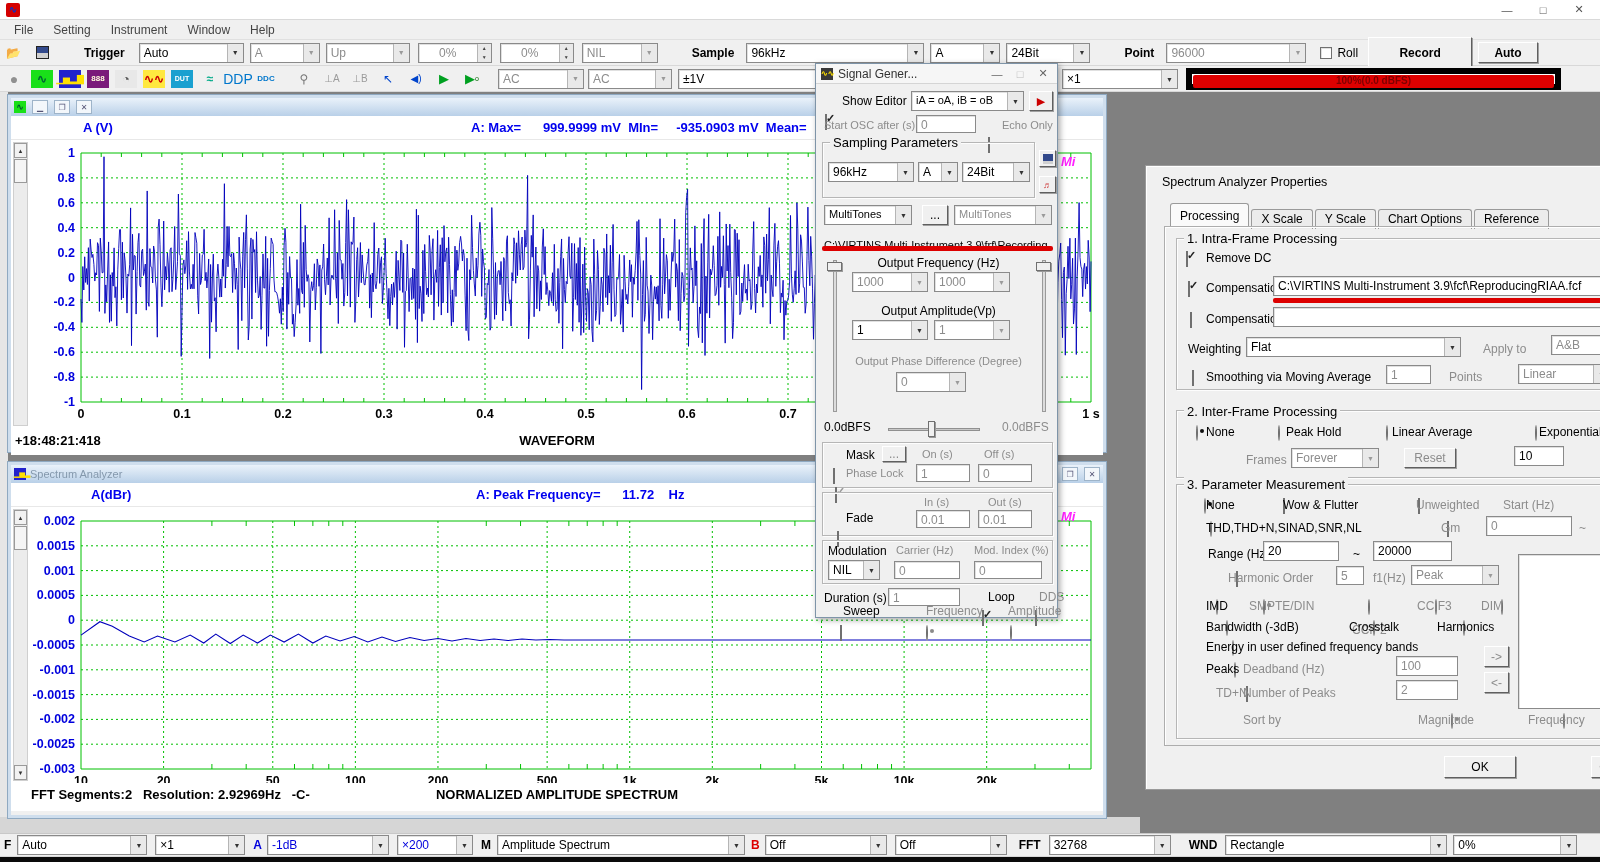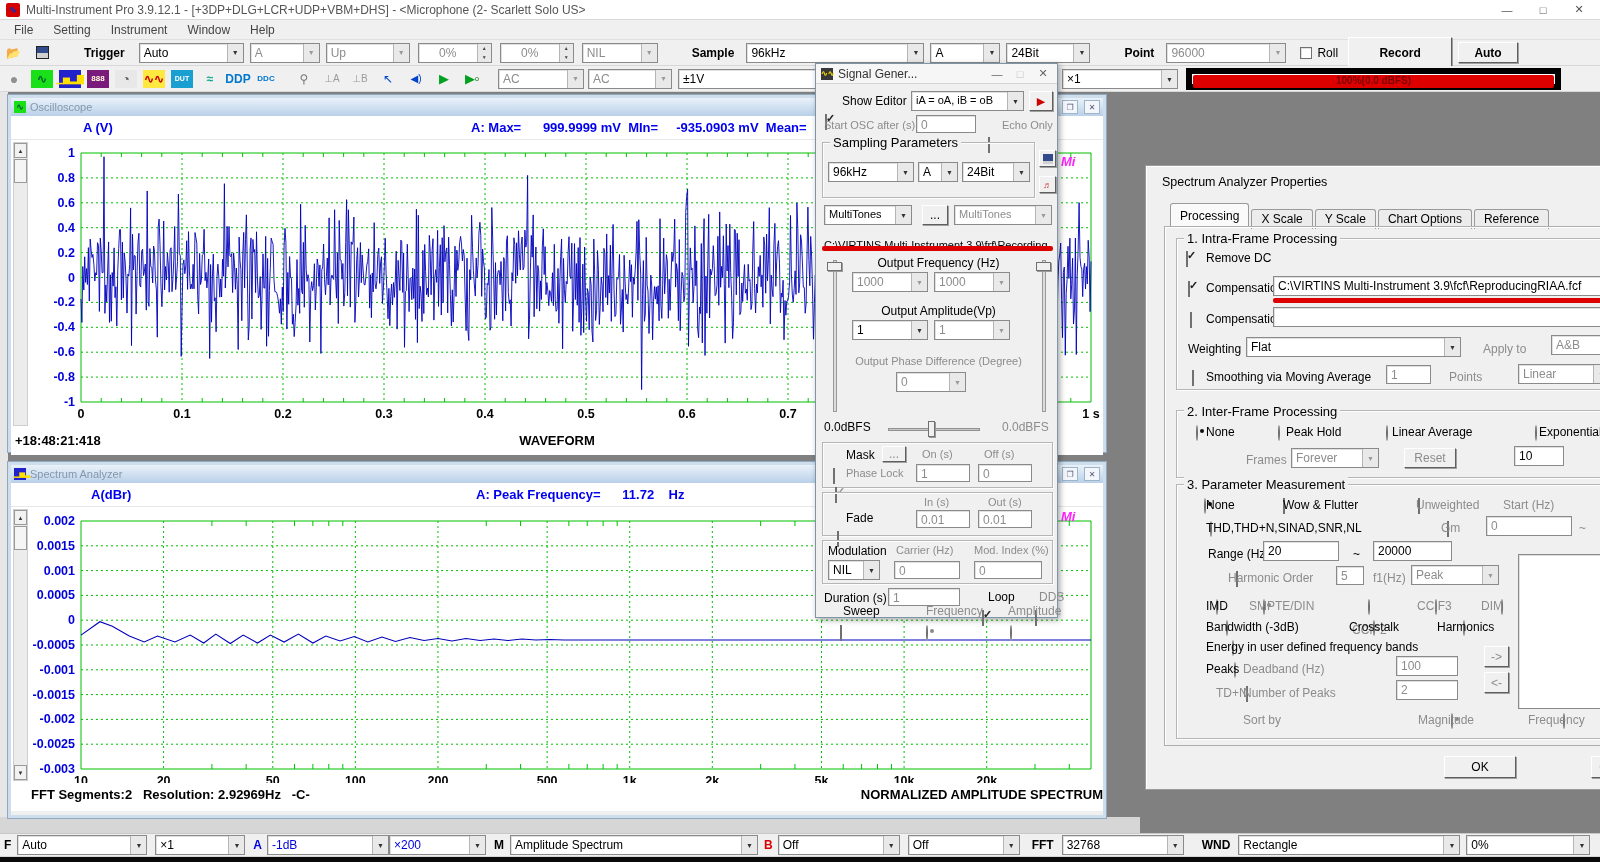--- a/index.html
+++ b/index.html
@@ -66,21 +66,20 @@
   .tab.act { background:#fafafa; height:23px; position:relative; top:-3px; padding-top:5px; }
   .vtrack { width:4px; background:#dcdcdc; border:1px solid #9a9a9a; }
   .vthumb { width:15px; height:9px; background:#f0f0f0; border:1px solid #707070; box-shadow:1px 1px 0 #9a9a9a;}
   .lbx { background:#fff; border:1px solid #8a8a8a; box-shadow:inset 1px 1px 0 rgba(0,0,0,.12); }
 </style>
 </head>
 <body>
 
 <div class="ab titlebar">
   <span class="applogo">∿</span>
-  <span class="apptitle">Multi-Instrument Pro 3.9.12.1  -  [+3DP+DLG+LCR+UDP+VBM+DHS]  -  &lt;Microphone (2- Scarlett Solo US&gt;</span>
   <span style="flex:1"></span>
   <span class="winctl">—</span>
   <span class="winctl">□</span>
   <span class="winctl">✕</span>
 </div>
 
 <div class="ab menubar">
   <span class="menuitem">File</span>
   <span class="menuitem">Setting</span>
   <span class="menuitem">Instrument</span>
@@ -131,21 +130,21 @@
     </span>
   <span class="combo" style="width:70px;margin-left:6px">
       <span class="fld">A</span>
       <span class="arr">▼</span>
     </span>
   <span class="combo" style="width:84px;margin-left:6px">
       <span class="fld">24Bit</span>
       <span class="arr">▼</span>
     </span>
   <span class="b" style="margin:0 12px 0 34px">Point</span>
-  <span class="combo dis" style="width:120px">
+  <span class="combo dis" style="width:140px">
       <span class="fld">96000</span>
       <span class="arr">▼</span>
     </span>
   <span class="r" style="margin-left:14px;gap:5px">
     <span class="cb"></span>
     <span>Roll</span>
   </span>
   <span class="btn" style="width:104px;height:32px;margin-left:10px">
       <span class="b">Record</span>
     </span>
@@ -158,21 +157,21 @@
   <span class="ticon" style="color:#909090;font-size:14px">●</span>
   <span class="ticon" style="background:#19e019;color:#063;font-weight:bold">∿</span>
   <span class="ticon" style="background:#2222cc;color:#ffe000;font-size:9px">▁▅▂▇</span>
   <span class="ticon" style="background:#7a1a7a;color:#ffd;font-size:8px;font-weight:bold">888</span>
   <span class="ticon" style="background:#e8e8e8;color:#555">◔</span>
   <span class="ticon" style="background:#ffe840;color:#c00;font-weight:bold">∿∿</span>
   <span class="ticon" style="background:#1aa0d0;color:#fff;font-size:7px;font-weight:bold">
       <span>DUT</span>
     </span>
   <span class="ticon" style="color:#0a8;font-weight:bold">≈</span>
-  <span class="ticon" style="color:#0077cc;font-size:12px;font-weight:bold">
+  <span class="ticon" style="color:#0077cc;font-size:14px;font-weight:normal">
       <span>DDP</span>
     </span>
   <span class="ticon" style="color:#0077cc;font-size:8px;font-weight:bold">
       <span>DDC</span>
     </span>
   <span style="width:10px"></span>
   <span class="ticon" style="color:#777">⚲</span>
   <span class="ticon" style="color:#9a9a9a;font-size:10px">
       <span>⊥A</span>
     </span>
@@ -210,21 +209,20 @@
   <div class="ab pre" style="left:0;right:0;top:1px;text-align:center;color:#7e0000;font-size:10px;font-weight:bold">100%(0.0 dBFS)</div>
 </div>
 
 <div class="ab" style="left:0;top:92px;width:1600px;height:741px;background:#808080"></div>
 <div class="ab" style="left:0;top:92px;width:8px;height:741px;background:#e6e6e6"></div>
 <div class="ab" style="left:0;top:817px;width:1140px;height:16px;background:#d6d6d6"></div>
 
 <div class="ab win" style="left:8px;top:95px;width:1098px;height:357px">
   <div class="wtitle">
     <span class="wicon" style="background:#19e019;color:#053">∿</span>
-    <span class="txt">Oscilloscope</span>
     <span class="wbtn">▁</span>
     <span class="wbtn">❐</span>
     <span class="wbtn">✕</span>
   </div>
   <div class="statsrow">
     <span class="stats" style="left:72px">A (V)</span>
     <span class="stats pre" style="left:460px">A: Max=      999.9999 mV  MIn=     -935.0903 mV  Mean=           1.36   µV  RMS=</span>
   </div>
   <div class="plotwrap" style="height:288px">
     <svg id="osc-svg" width="1092" height="288">
@@ -470,21 +468,21 @@
       </svg>
     <span class="mi" style="left:1050px;top:2px">Mi</span>
     <div class="sbar" style="left:2px;top:2px;height:272px">
       <span class="sbtn" style="top:0">▲</span>
       <span class="sthumb" style="top:16px"></span>
       <span class="sbtn" style="bottom:0">▼</span>
     </div>
   </div>
   <div class="btmrow" style="height:28px">
     <span class="ab pre" style="left:20px;top:4px">FFT Segments:2   Resolution: 2.92969Hz   -C-</span>
-    <span class="ab" style="left:0;right:0;top:4px;text-align:right">NORMALIZED AMPLITUDE SPECTRUM</span>
+    <span class="ab" style="left:0;right:0;top:4px;text-align:center">NORMALIZED AMPLITUDE SPECTRUM</span>
   </div>
 </div>
 
 <div class="ab" style="left:1145px;top:165px;width:470px;height:625px;background:#f0f0f0;border:1px solid #9a9a9a;box-shadow:inset 1px 1px 0 #fff">
   <div class="ab b" style="left:16px;top:9px;font-weight:normal;font-size:12.5px">Spectrum Analyzer Properties</div>
   
   <div class="ab r" style="left:24px;top:40px;align-items:flex-end">
     <span class="tab act">Processing</span>
     <span class="tab">X Scale</span>
     <span class="tab">Y Scale</span>
@@ -755,21 +753,21 @@
     </span>
   <span class="combo" style="width:90px;margin-left:8px">
       <span class="fld">×1</span>
       <span class="arr">▼</span>
     </span>
   <span class="b" style="margin-left:8px;color:#0000dd">A</span>
   <span class="combo" style="width:122px;margin-left:5px">
       <span class="fld" style="color:#0000dd">-1dB</span>
       <span class="arr">▼</span>
     </span>
-  <span class="combo" style="width:97px;">
+  <span class="combo" style="width:76px;margin-left:8px">
       <span class="fld" style="color:#0000dd">×200</span>
       <span class="arr">▼</span>
     </span>
   <span class="b" style="margin-left:8px">M</span>
   <span class="combo" style="width:248px;margin-left:6px">
       <span class="fld">Amplitude Spectrum</span>
       <span class="arr">▼</span>
     </span>
   <span class="b" style="margin-left:6px;color:#dd0000">B</span>
   <span class="combo" style="width:122px;margin-left:5px">

